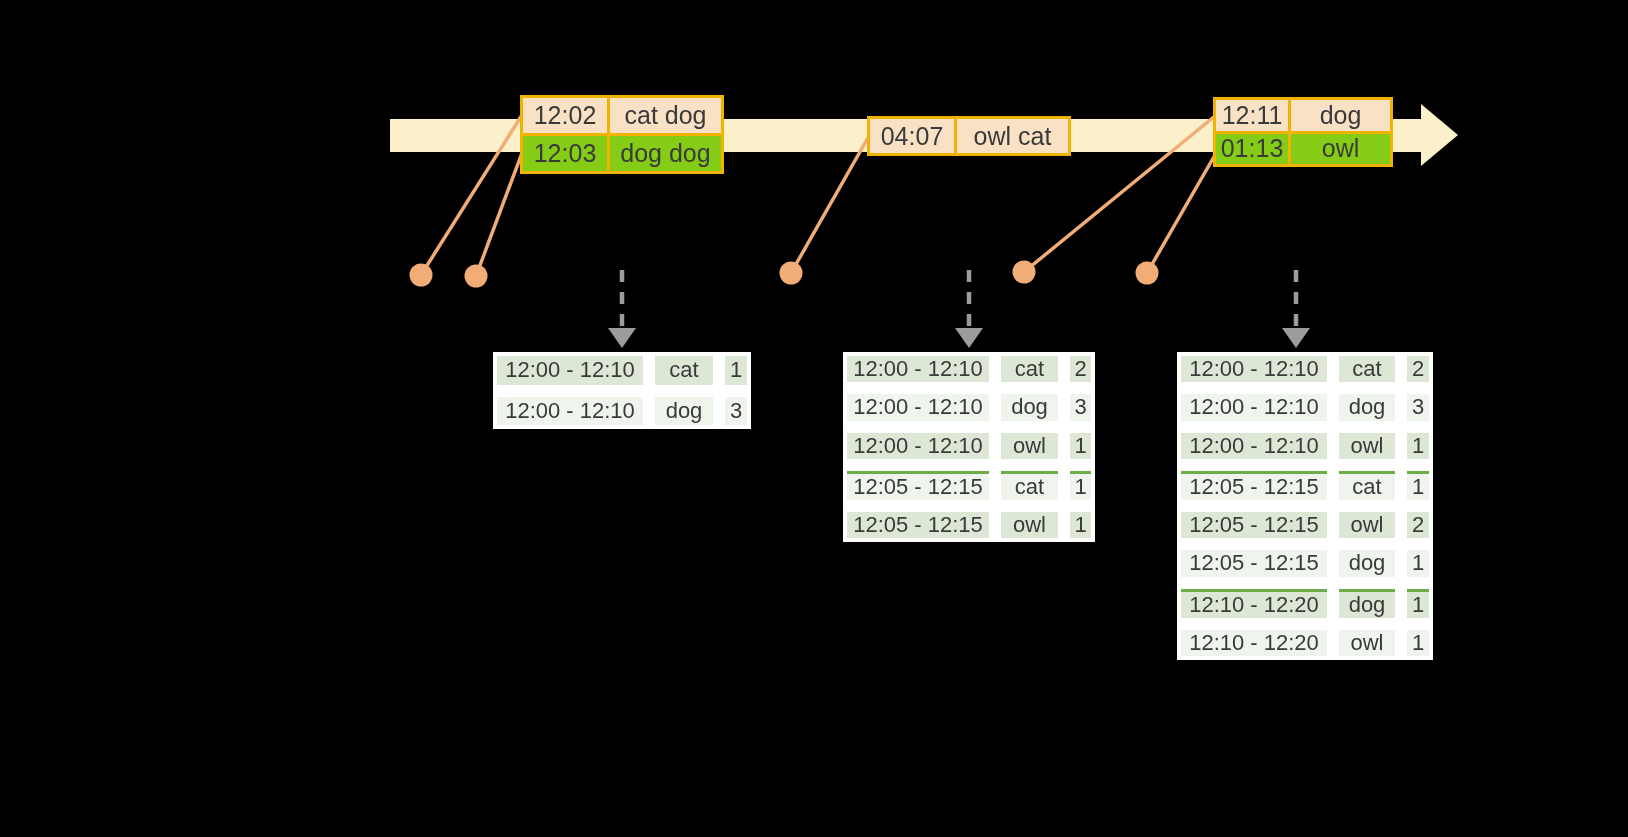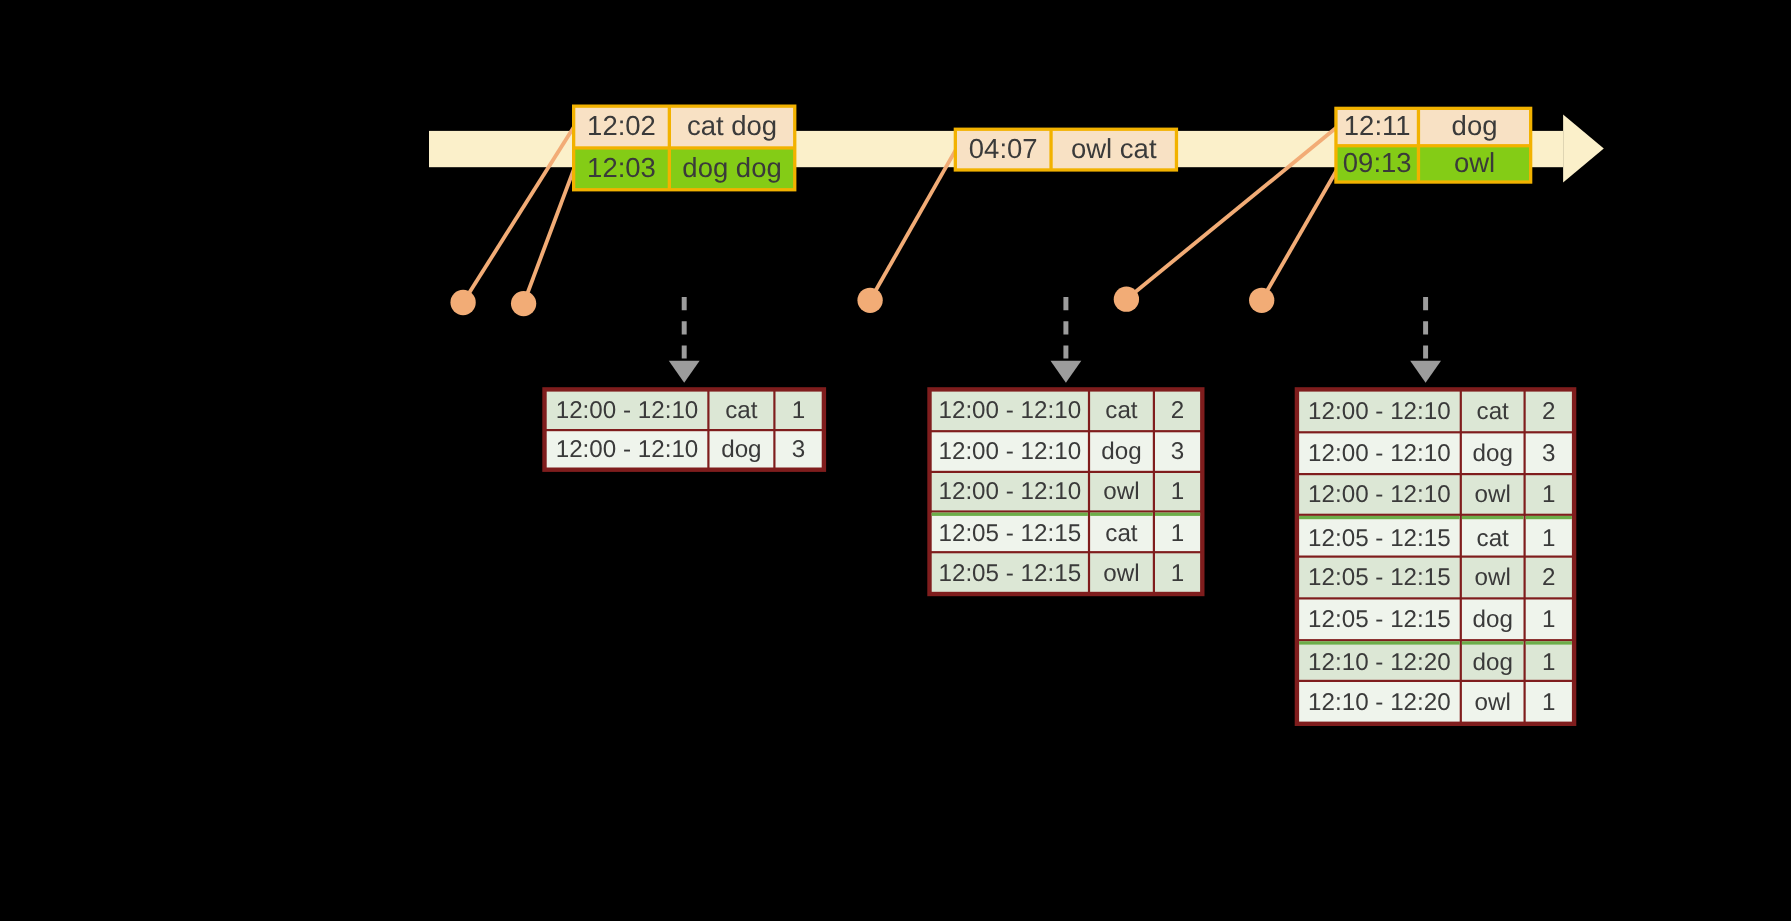--- a/index.html
+++ b/index.html
@@ -12,21 +12,21 @@
   
   .etable { position:absolute; display:grid; background:#F2B200; padding:3px; gap:3px; box-sizing:border-box; }
   .t1 { left:520px; top:63px;  width:204px; height:79px; grid-template-columns:84px 1fr; grid-template-rows:1fr 1fr; }
   .t2 { left:867px; top:84px;  width:204px; height:40px; grid-template-columns:84px 1fr; grid-template-rows:1fr; }
   .t3 { left:1213px; top:65px; width:180px; height:70px; grid-template-columns:72px 1fr; grid-template-rows:1fr 1fr; }
   .ecell { display:flex; align-items:center; justify-content:center; font-size:25px; color:#3A3A3A; }
   .e-dark  { background:#F8E1C4; }
   .e-light { background:#84cc16; }
 
   
-  .gtable { position:absolute; display:grid; background:#7f1d1d; padding:4px; gap:2px; box-sizing:border-box; }
+  .gtable { position:absolute; display:grid; background:#ffffff; padding:4px; gap:12px; box-sizing:border-box; }
   .g1 { left:493px;  top:320px; width:258px; height:77px;  grid-template-columns:146px 58px 1fr; grid-auto-rows:1fr; }
   .g2 { left:843px;  top:320px; width:252px; height:190px; grid-template-columns:142px 57px 1fr; grid-auto-rows:1fr; }
   .g3 { left:1177px; top:320px; width:256px; height:308px; grid-template-columns:146px 56px 1fr; grid-auto-rows:1fr; }
   .gcell { display:flex; align-items:center; justify-content:center; font-size:22px; color:#3A3A3A; }
   .g-dark  { background:#DCE7D5; }
   .g-light { background:#EFF4EC; }
   .gsep { border-top:3px solid #6CAD49; }
 </style>
 </head>
 <body>
@@ -74,21 +74,21 @@
   </div>
 
   <div class="etable t2">
     <div class="ecell e-dark">04:07</div>
     <div class="ecell e-dark">owl cat</div>
   </div>
 
   <div class="etable t3">
     <div class="ecell e-dark">12:11</div>
     <div class="ecell e-dark">dog</div>
-    <div class="ecell e-light">09:13</div>
+    <div class="ecell e-light">01:13</div>
     <div class="ecell e-light">owl</div>
   </div>
 
   <div class="gtable g1">
     <div class="gcell g-dark">12:00 - 12:10</div>
     <div class="gcell g-dark">cat</div>
     <div class="gcell g-dark">1</div>
     <div class="gcell g-light">12:00 - 12:10</div>
     <div class="gcell g-light">dog</div>
     <div class="gcell g-light">3</div>

